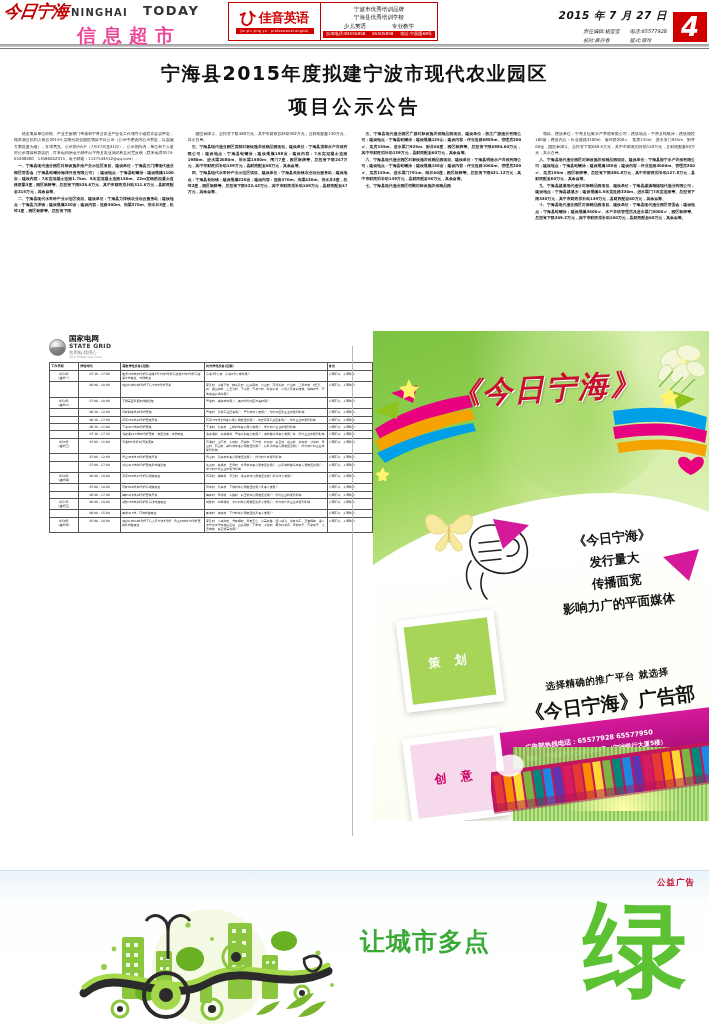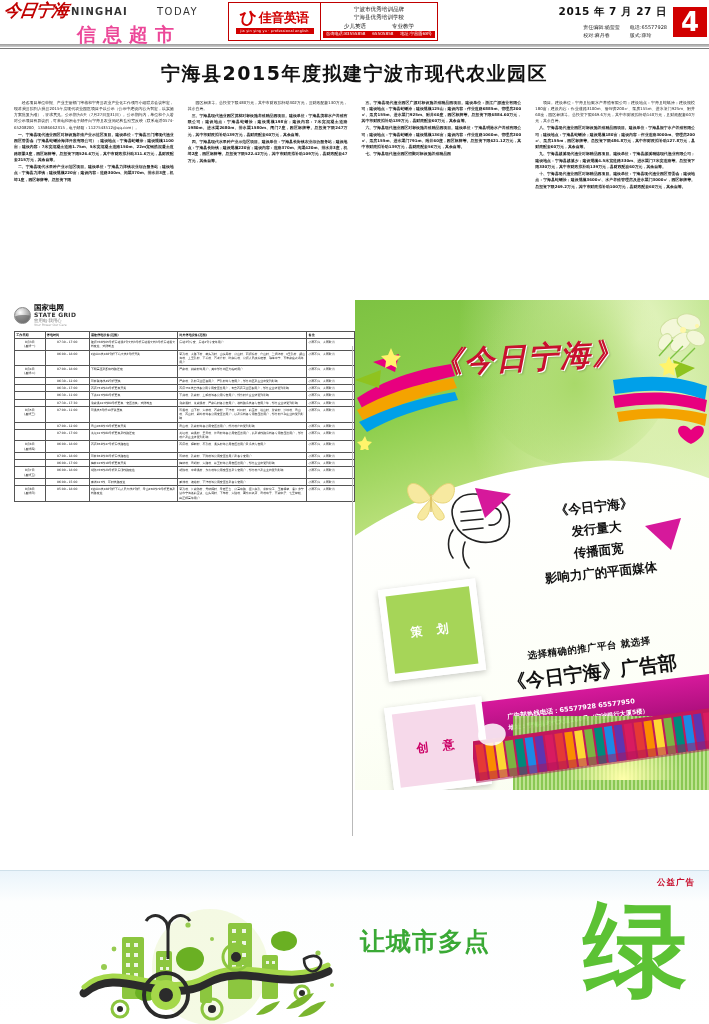--- a/index.html
+++ b/index.html
@@ -22,22 +22,22 @@
     letter-spacing: -1px;
     transform: skewX(-8deg);
     font-style: italic;
     line-height: 1;
   }
   .mh-logo-en {
     font-size: 10px; font-weight: bold; color: #333;
     letter-spacing: 1.2px; line-height: 1.4;
   }
   .mh-logo-en2 {
-    font-size: 10px; font-weight: normal; color: #333;
-    letter-spacing: 1.5px; line-height: 1.4; margin-left: 26px;
+    font-size: 13px; font-weight: bold; color: #333;
+    letter-spacing: 1.5px; line-height: 1.4; margin-left: 12px;
   }
   .mh-sub {
     text-align: center; font-family: "DejaVu Serif", serif;
     font-size: 19px; font-weight: bold; color: #ec4899;
     letter-spacing: 7px; margin-top: 3px; padding-left: 26px;
   }
   .mh-center {
     width: 210px; border: 1.5px solid #c00000; margin: 2px 0 3px 0;
     display: flex; align-items: stretch; background: #fff;
   }
@@ -65,22 +65,22 @@
   .ad-l1 { font-size: 5.6px; color: #111; text-align: center; line-height: 1.5; }
   .ad-l2 { font-size: 5.6px; color: #111; text-align: center; line-height: 1.5; }
   .ad-l3 { font-size: 5.6px; color: #111; text-align: center; line-height: 1.5;
            display:flex; justify-content: space-around; padding: 0 8px;}
   .ad-phonebar {
     background: #d10000; color: #fff; font-size: 4.2px;
     display: flex; justify-content: space-between; padding: 0.5px 3px;
     margin-top: 1px; line-height: 1.5;
   }
   .mh-right {
-    flex: 1; display: flex; align-items: center; justify-content: flex-end;
-    padding-right: 2px; gap: 4px;
+    flex: 1; display: flex; align-items: flex-end; justify-content: flex-end;
+    padding-right: 2px; gap: 4px; font-style: italic;
   }
   .mh-date-block {
     display: flex; flex-direction: column; justify-content: center;
     align-items: flex-end; padding-right: 2px;
   }
   .mh-date { font-size: 10.5px; font-weight: bold; color: #111; letter-spacing: 0.5px; }
   .mh-credits { display: flex; gap: 10px; margin-top: 4px; }
   .mh-credits-col { font-size: 5px; color: #222; line-height: 1.7; }
   .mh-pageno {
     width: 34px; background: #d10000; color: #fff;
@@ -108,21 +108,21 @@
     display: grid; grid-template-columns: repeat(4, 1fr);
     gap: 0 14px;
     height: 200px;
   }
   .art-col { font-size: 3.9px; line-height: 1.62; color: #1a1a1a; text-align: justify; }
   .art-col p { margin-bottom: 0.6px; text-indent: 2em; }
   .art-col p.head { font-weight: bold; text-indent: 1em; }
 
   
   .mid { display: flex; align-items: flex-start; }
-  .tbl-wrap { width: 355px; padding: 0 0 0 14px; }
+  .tbl-wrap { width: 355px; padding: 0 0 0 14px; margin-left: 35px; }
   .tbl-head { display: flex; align-items: center; gap: 10px; padding: 4px 0 3px 0; }
   .sg-logo { display: flex; align-items: center; gap: 3px; }
   .sg-globe {
     width: 17px; height: 17px; border-radius: 50%;
     background: radial-gradient(circle at 35% 30%, #fff 0%, #bdbdbd 45%, #6f6f6f 100%);
     border: 1px solid #888; position: relative; overflow: hidden;
   }
   .sg-globe:after {
     content:""; position:absolute; left:-2px; top:7px; width:22px; height:8px;
     background:#555; border-radius: 50%/60%; opacity:.55;
@@ -330,20 +330,21 @@
         </div>
       </div>
       <div class="mh-pageno">4</div>
     </div>
   </div>
   <div class="mh-rule"></div>
   <div class="mh-rule2"></div>
 
   <div class="article">
     <div class="art-title1">宁海县2015年度拟建宁波市现代农业园区</div>
+    <div class="art-title2">项目公示公告</div>
     <div class="art-cols" id="article-columns">
         <div class="art-col">
           <p>经各项目单位申报、产业主管部门审核和宁海县农业产业化工作领导小组联席会议审定，现将我县拟列入我县2015年度现代农业园区项目予以公示（公示中建设内容为暂定，以实施方案批复为准），征求意见。公示期为5天（7月27日至31日）。公示期间内，单位和个人若对公示项目有异议的，可来电和发电子邮件向宁海县农业局纪检监察室反映（联系电话0574-65208200、13586662315，电子邮箱：1127543512@qq.com）。</p>
           <p class="head">一、宁海县现代渔业园区对标设施养殖产业示范区项目。建设单位：宁海县三门湾现代渔业园区管委会（宁海县蛇蟠涂海洋开发有限公司）；建设地点：宁海县蛇蟠涂；建设规模1100亩；建设内容：7米宽混凝土道路1.7km、5米宽混凝土道路150m、22m宽钢筋混凝土道路桥梁3座，园区标牌等。总投资下限526.6万元，其中市财政拟补助311.6万元，县财政配套215万元，其余自筹。</p>
           <p class="head">二、宁海县现代水果种产业示范区项目。建设单位：宁海县力洋镇农业综合服务站；建设地点：宁海县力洋镇；建设规模220亩；建设内容：道路300m、沟渠370m、排水井3座，机埠1座，园区标牌等。总投资下限</p>
         </div>
         <div class="art-col">
           <p>园区标牌等。总投资下限480万元，其中市财政拟补助302万元，县财政配套130万元，其余自筹。</p>
           <p class="head">三、宁海县现代渔业园区茂林对标设施养殖精品园项目。建设单位：宁海县茂林水产养殖有限公司；建设地点：宁海县蛇蟠涂；建设规模198亩；建设内容：7米宽混凝土道路1980m、进水渠2680m、排水渠1580m、闸门7座，园区标牌等。总投资下限247万元，其中市财政拟补助139万元，县财政配套60万元，其余自筹。</p>
           <p class="head">四、宁海县现代水果种产业示范区项目。建设单位：宁海县长街镇农业综合服务站；建设地点：宁海县长街镇；建设规模220亩；建设内容：道路370m、沟渠420m、排水井3座，机埠2座，园区标牌等。总投资下限522.42万元，其中市财政拟补助109万元，县财政配套47万元，其余自筹。</p>

